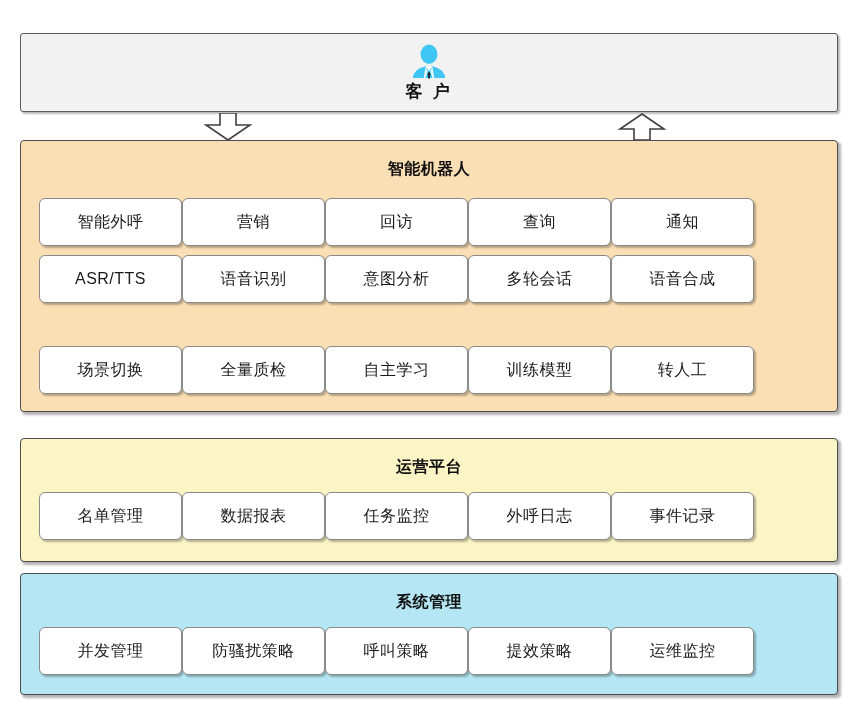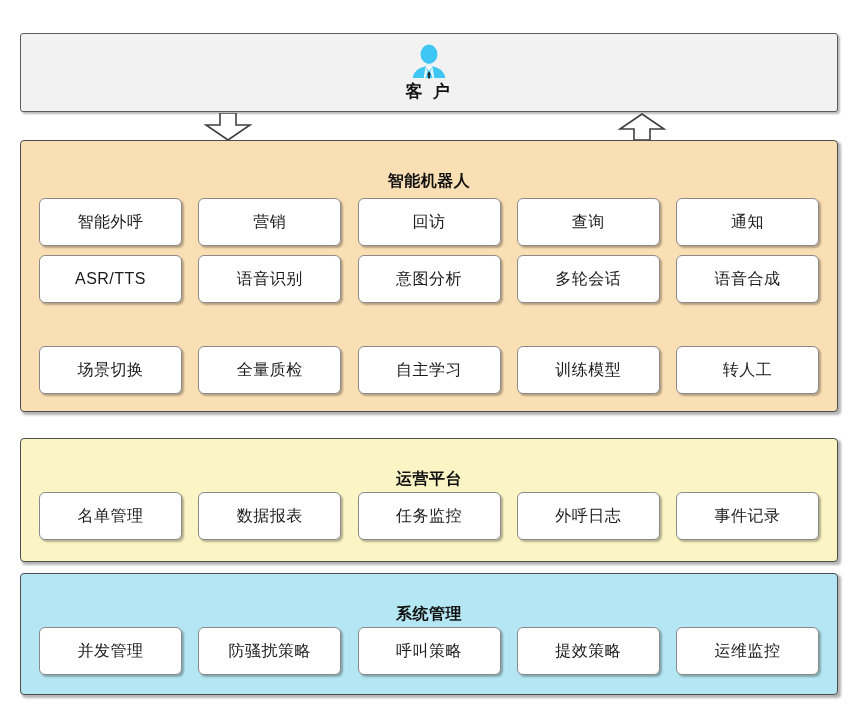--- a/index.html
+++ b/index.html
@@ -84,30 +84,29 @@
     top: 573px;
     height: 122px;
     background: #b4e7f3;
   }
   .section-title {
     text-align: center;
     font-size: 16px;
     font-weight: bold;
     color: #111111;
     letter-spacing: 0.5px;
-    margin-top: 30px;
+    margin-top: 18px;
     line-height: 20px;
   }
 
   .row {
     position: absolute;
     left: 18px;
     right: 18px;
     display: flex;
-    justify-content: space-between;
   }
   .section-robot .row-1 { top: 57px; }
   .section-robot .row-2 { top: 114px; }
   .section-robot .row-3 { top: 205px; }
   .section-ops  .row-1 { top: 53px; }
   .section-sys  .row-1 { top: 53px; }
 
   .cell {
     box-sizing: border-box;
     width: 143px;

